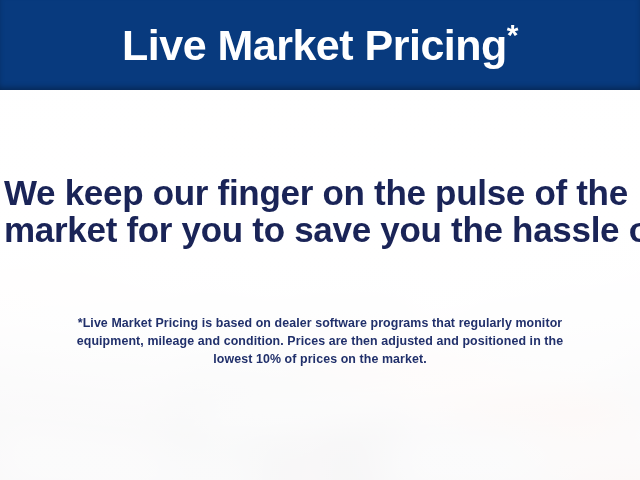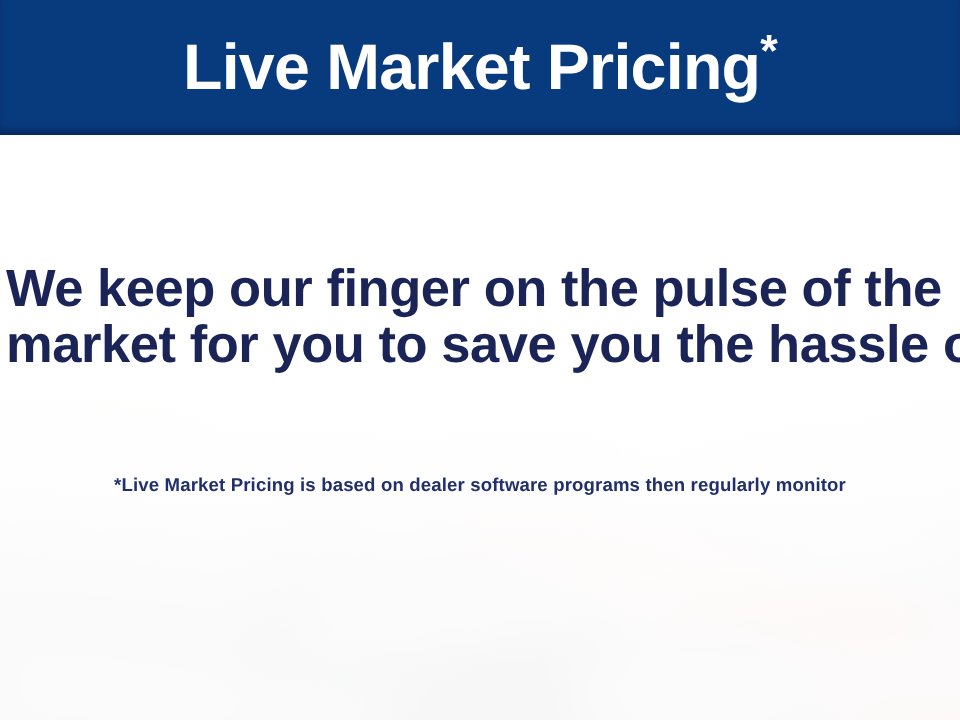--- a/index.html
+++ b/index.html
@@ -243,17 +243,19 @@
   </div>
 
   <div id="content">
 
     <div id="headline">
       <span class="hl">We keep our finger on the pulse of the</span>
       <span class="hl">market for you to save you the hassle of</span>
     </div>
 
     <div id="disclaimer">
-      <span class="dl">*Live Market Pricing is based on dealer software programs then regularly monitor</span>
+      <span class="dl">*Live Market Pricing is based on dealer software programs that regularly monitor</span>
+      <span class="dl">equipment, mileage and condition. Prices are then adjusted and positioned in the</span>
+      <span class="dl">lowest 10% of prices on the market.</span>
     </div>
 
   </div>
 </div>
 
 </body></html>

